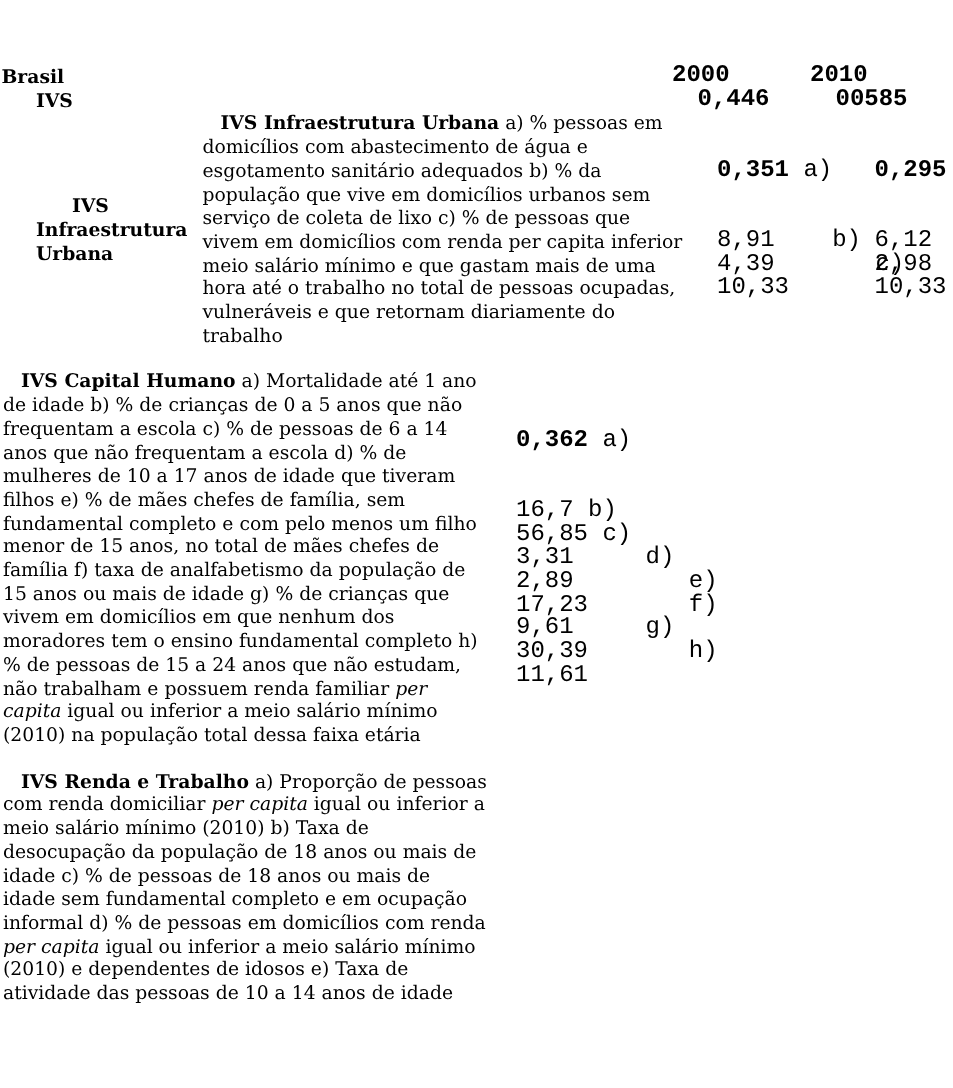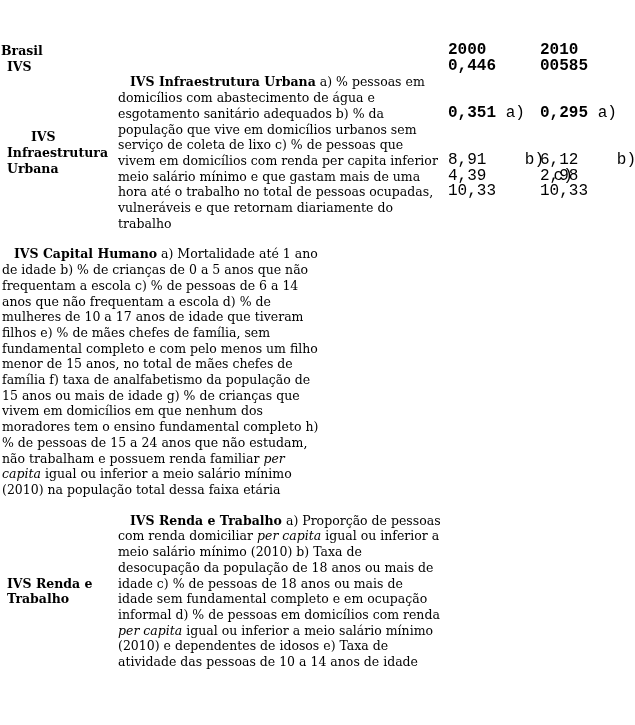--- a/index.html
+++ b/index.html
@@ -5,28 +5,28 @@
   html,body{margin:0;padding:0;background:#ffffff;}
   .doc{
     width:635px;height:725px;overflow:hidden;background:#ffffff;color:#000000;
     box-sizing:border-box;padding:43px 0 0 1px;
     font-family:"DejaVu Serif","Liberation Serif",serif;
     font-size:12.5px;line-height:15.7px;
   }
   .row{display:flex;align-items:center;}
   .row.section{margin-bottom:15px;}
   .c1{width:116px;flex:0 0 116px;font-weight:bold;box-sizing:border-box;}
-  .c1.lvl1{padding-left:6px;}
+  .c1.lvl1{padding-left:6px;margin-left:17px;}
   .c1.indent-first div:first-child{text-indent:24px;}
   .c2{width:324px;flex:0 0 324px;box-sizing:border-box;padding-left:1px;}
   .c3{width:93px;flex:0 0 93px;box-sizing:border-box;padding-left:7px;}
   .c4{flex:1 1 auto;box-sizing:border-box;padding-left:6px;}
   .sans{font-family:Liberation Mono, monospace;font-size:16px;}
   .bold{font-weight:bold;}
-  .vcell{white-space:pre;}
+  .vcell{white-space:pre;margin-left:13px;}
   .vline{white-space:pre;}
   .vline b{font-weight:bold;}
   .seg-b{font-weight:bold;margin-left:12px;}
   .seg-i{font-style:italic;}
 </style>
 </head>
 <body>
 
 <div class="doc">
 
@@ -56,23 +56,23 @@
       <div><div class="vline">8,91    b)</div><div class="vline">4,39       c)</div><div class="vline">10,33</div></div>
     </div>
     <div class="c4 sans vcell">
       <div class="vline"><b>0,295</b> <span>a)</span></div>
       <div><div class="vline">6,12    b)</div><div class="vline">2,98       c)</div><div class="vline">10,33</div></div>
     </div>
   </div>
 
   <div class="row section">
     <div class="c2"><span class="seg-b">IVS Capital Humano</span><span> a) Mortalidade até 1 ano de idade b) % de crianças de 0 a 5 anos que não frequentam a escola c) % de pessoas de 6 a 14 anos que não frequentam a escola d) % de mulheres de 10 a 17 anos de idade que tiveram filhos e) % de mães chefes de família, sem fundamental completo e com pelo menos um filho menor de 15 anos, no total de mães chefes de família f) taxa de analfabetismo da população de 15 anos ou mais de idade g) % de crianças que vivem em domicílios em que nenhum dos moradores tem o ensino fundamental completo h) % de pessoas de 15 a 24 anos que não estudam, não trabalham e possuem renda familiar </span><span class="seg-i">per capita</span><span> igual ou inferior a meio salário mínimo (2010) na população total dessa faixa etária</span></div>
+    <div class="c4 sans vcell">
+      <div class="vline"><b>0,362</b> <span>a)</span></div>
+      <div><div class="vline">16,7 b)</div><div class="vline">56,85 c)</div><div class="vline">3,31     d)</div><div class="vline">2,89        e)</div><div class="vline">17,23       f)</div><div class="vline">9,61     g)</div><div class="vline">30,39       h)</div><div class="vline">11,61</div></div>
+    </div>
   </div>
 
   <div class="row section">
-    <div class="c1 lvl1">
-        <div class="vline">IVS Renda e</div>
-        <div class="vline">Trabalho</div>
-      </div>
     <div class="c2"><span class="seg-b">IVS Renda e Trabalho</span><span> a) Proporção de pessoas com renda domiciliar </span><span class="seg-i">per capita</span><span> igual ou inferior a meio salário mínimo (2010) b) Taxa de desocupação da população de 18 anos ou mais de idade c) % de pessoas de 18 anos ou mais de idade sem fundamental completo e em ocupação informal d) % de pessoas em domicílios com renda </span><span class="seg-i">per capita</span><span> igual ou inferior a meio salário mínimo (2010) e dependentes de idosos e) Taxa de atividade das pessoas de 10 a 14 anos de idade</span></div>
   </div>
 
 </div>
 
 </body></html>

